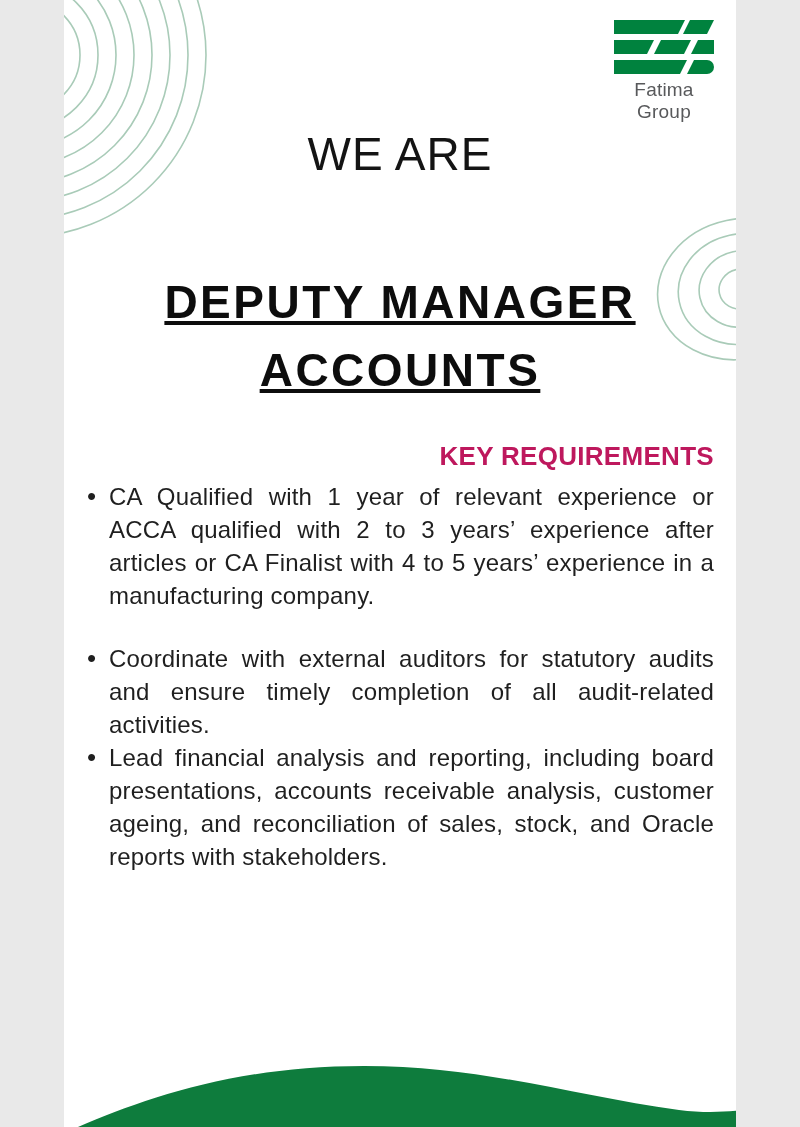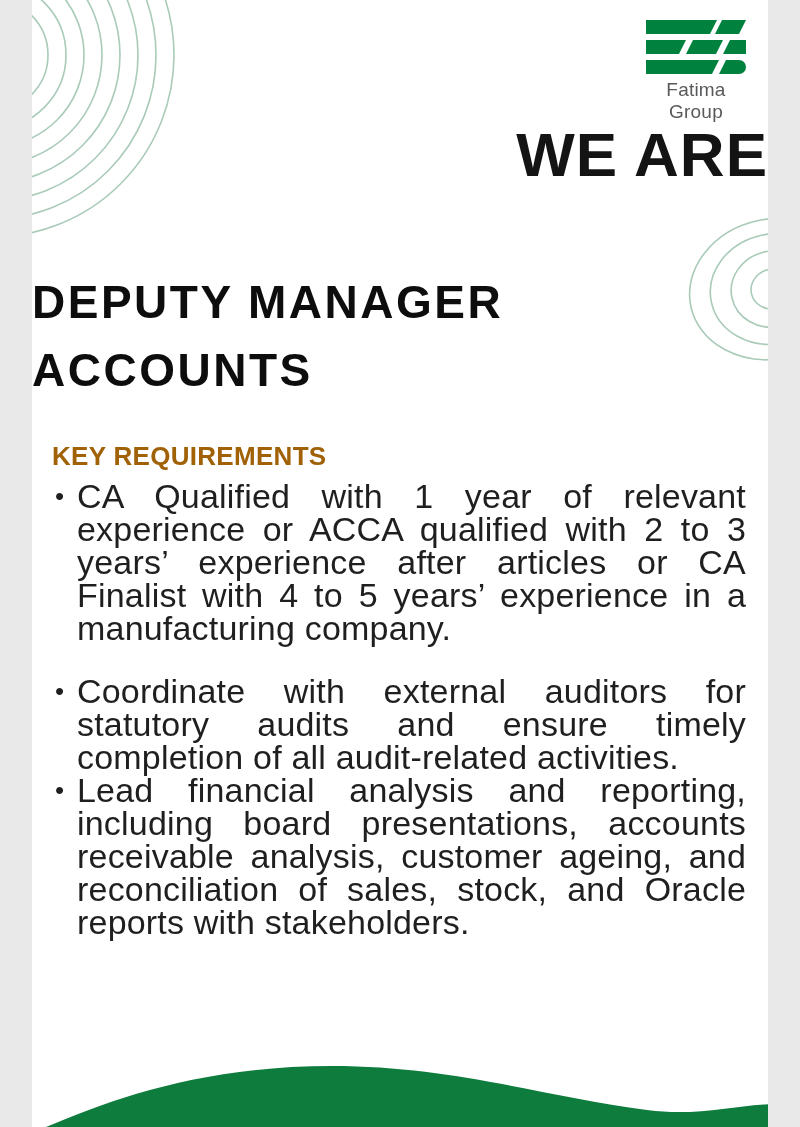--- a/index.html
+++ b/index.html
@@ -1,50 +1,50 @@
 <!DOCTYPE html>
 <html><head>
 <meta charset="utf-8">
 <style>
   html,body { margin:0; padding:0; background:#e9e9e9; }
   .page {
-    position:relative; width:736px; height:1127px; margin:0 auto;
+    position:relative; width:672px; height:1127px; margin:0 auto;
     background:#ffffff; overflow:hidden;
     font-family:"Liberation Sans", sans-serif; color:#1f1f1f;
   }
   
   .deco-rings { position:absolute; top:0; left:0; }
   
   .deco-swirl { position:absolute; top:205px; right:0; }
   
   .logo-wrap { position:absolute; top:20px; right:20px; width:104px; text-align:center; }
   .logo-mark { display:block; margin:0 auto; }
   .brand-name { display:block; margin-top:5px; font-size:19px; letter-spacing:0.2px; color:#58595B; }
   
   .hero-title {
     position:absolute; top:120px; left:0; width:100%;
-    text-align:right; font-size:62px; line-height:69px; font-weight:700;
+    text-align:center; font-size:46px; line-height:69px; font-weight:400;
     letter-spacing:1px; color:#141414;
   }
   .position-title {
     position:absolute; top:268px; left:0; width:100%;
-    text-align:left; font-size:46px; line-height:68px; font-weight:700;
-    letter-spacing:2.5px; color:#0d0d0d;
+    text-align:center; font-size:46px; line-height:68px; font-weight:700;
+    letter-spacing:2.5px; color:#0d0d0d;text-decoration:underline;
   }
   
   .content { position:absolute; top:441px; left:20px; right:22px; }
   .section { margin:0; }
   .section-heading {
     margin:0 0 8px 0; font-size:26px; font-weight:700;
-    letter-spacing:0.3px; color:#a16207;
+    letter-spacing:0.3px; color:#be185d;text-align:right;
   }
   .bullet-list { list-style:none; margin:0 0 30px 0; padding:0; }
   .bullet-list li {
     position:relative; padding-left:25px; margin:0;
-    font-size:34px; line-height:33px; letter-spacing:0.2px;
+    font-size:24px; line-height:33px; letter-spacing:0.2px;
     text-align:justify; color:#1f1f1f;
   }
   .bullet-list li::before {
     content:"\2022"; position:absolute; left:3px; top:0;
     font-size:26px; color:#1f1f1f;
   }
   
   .wave { position:absolute; left:0; bottom:0; width:800px; height:92px; display:block; }
 </style>
 </head>

